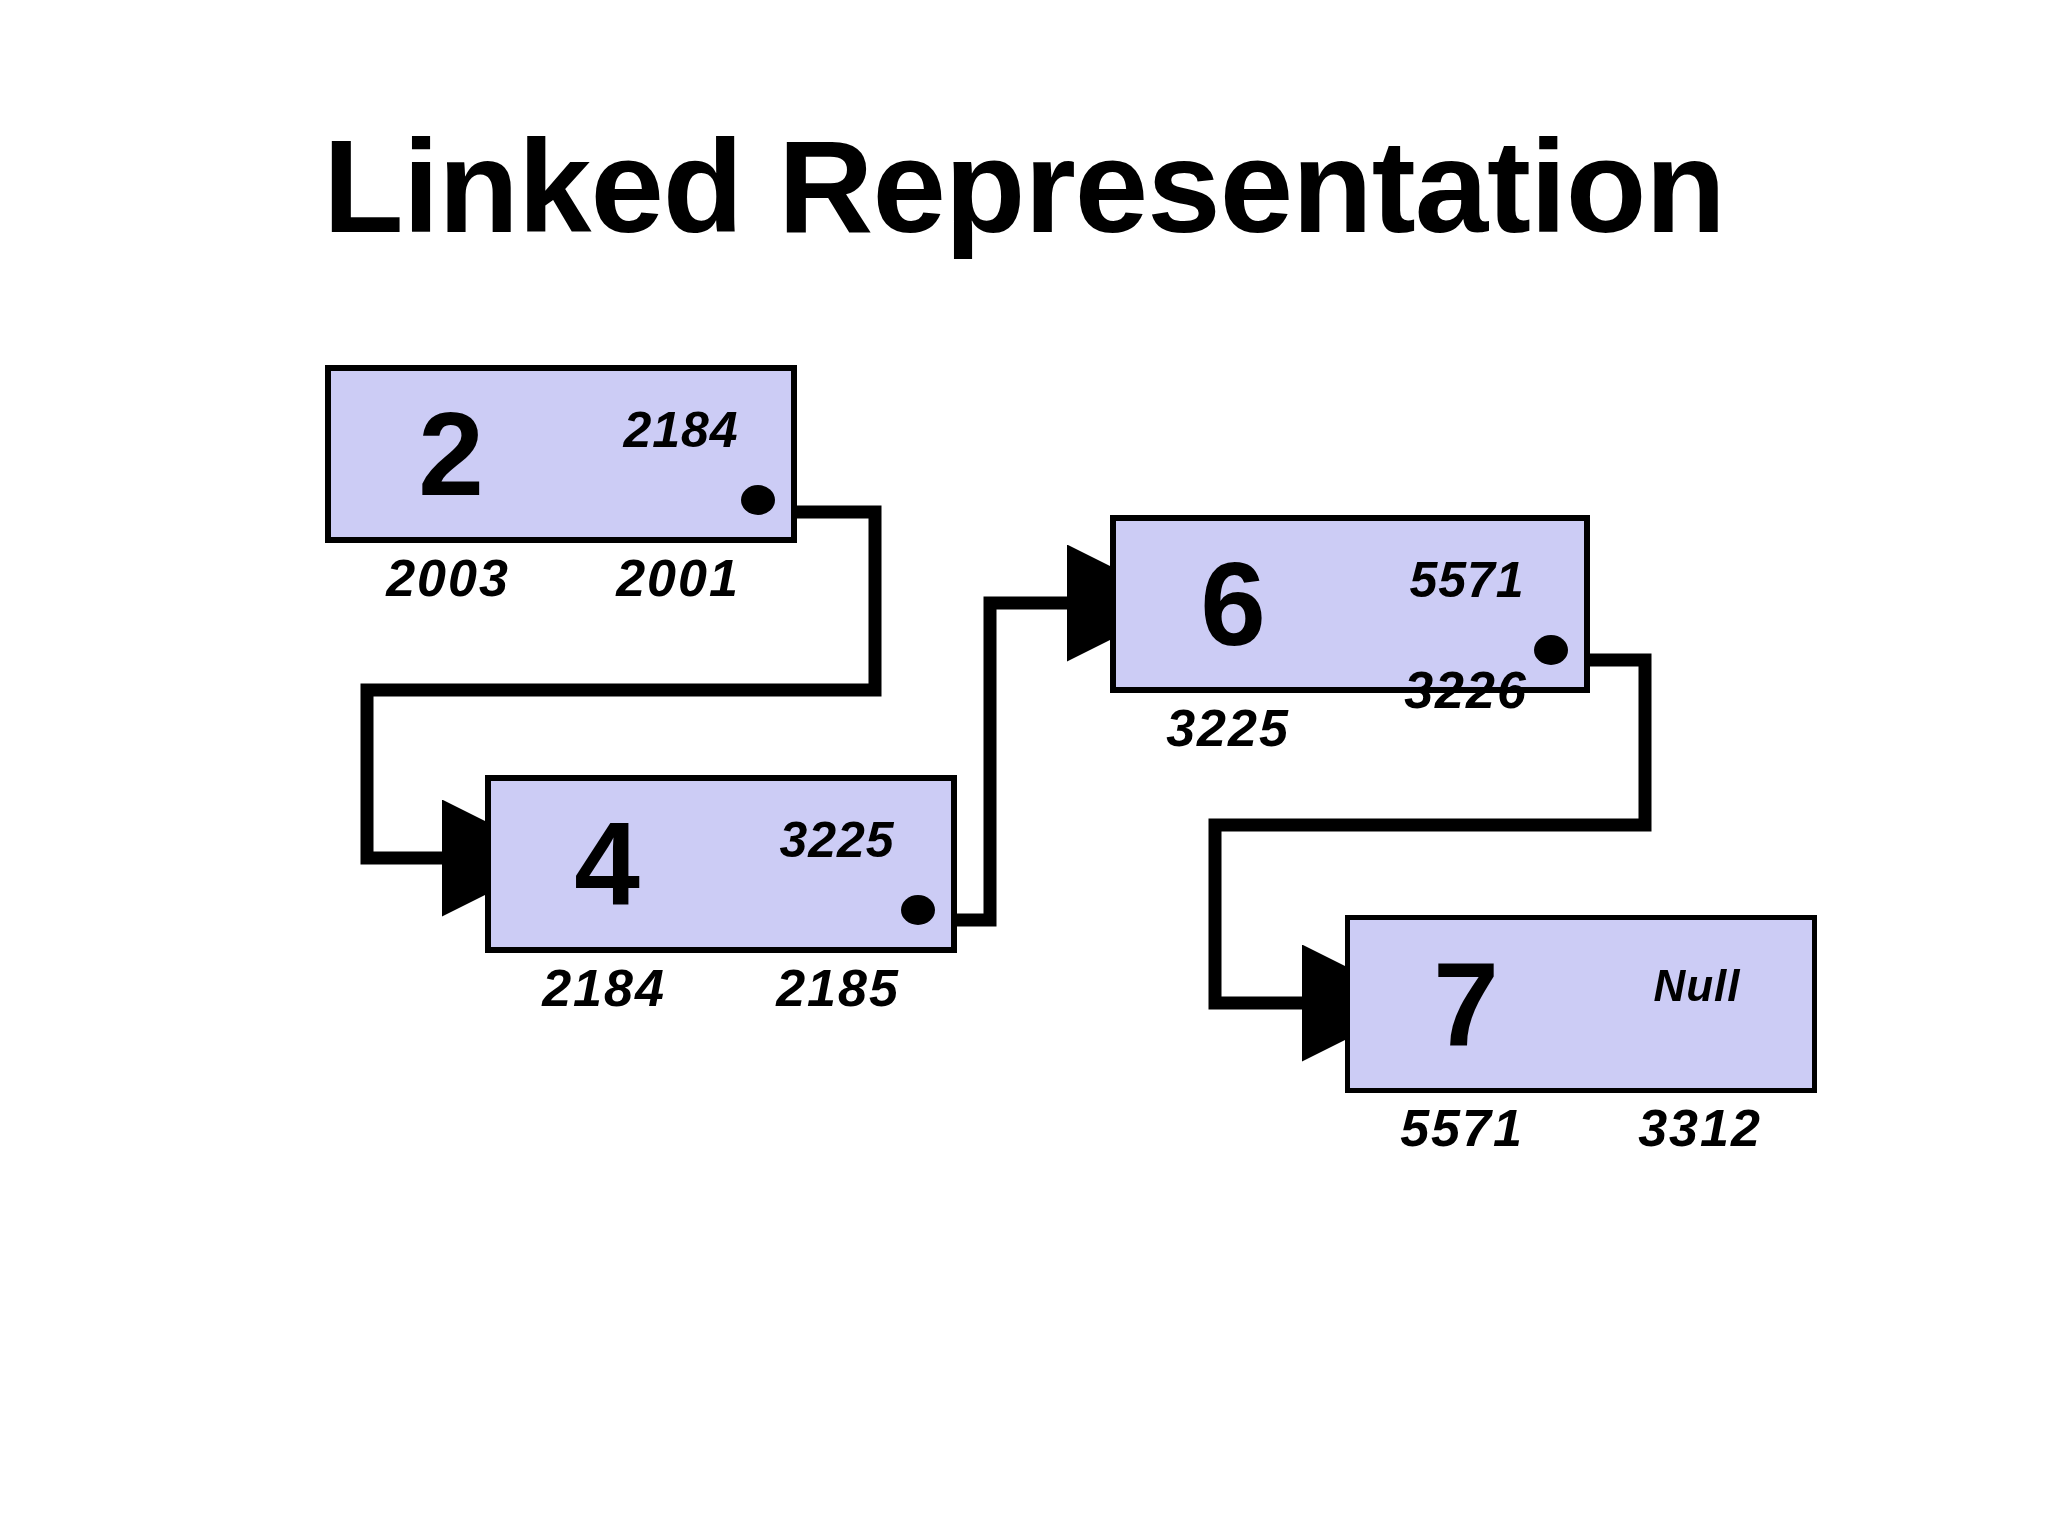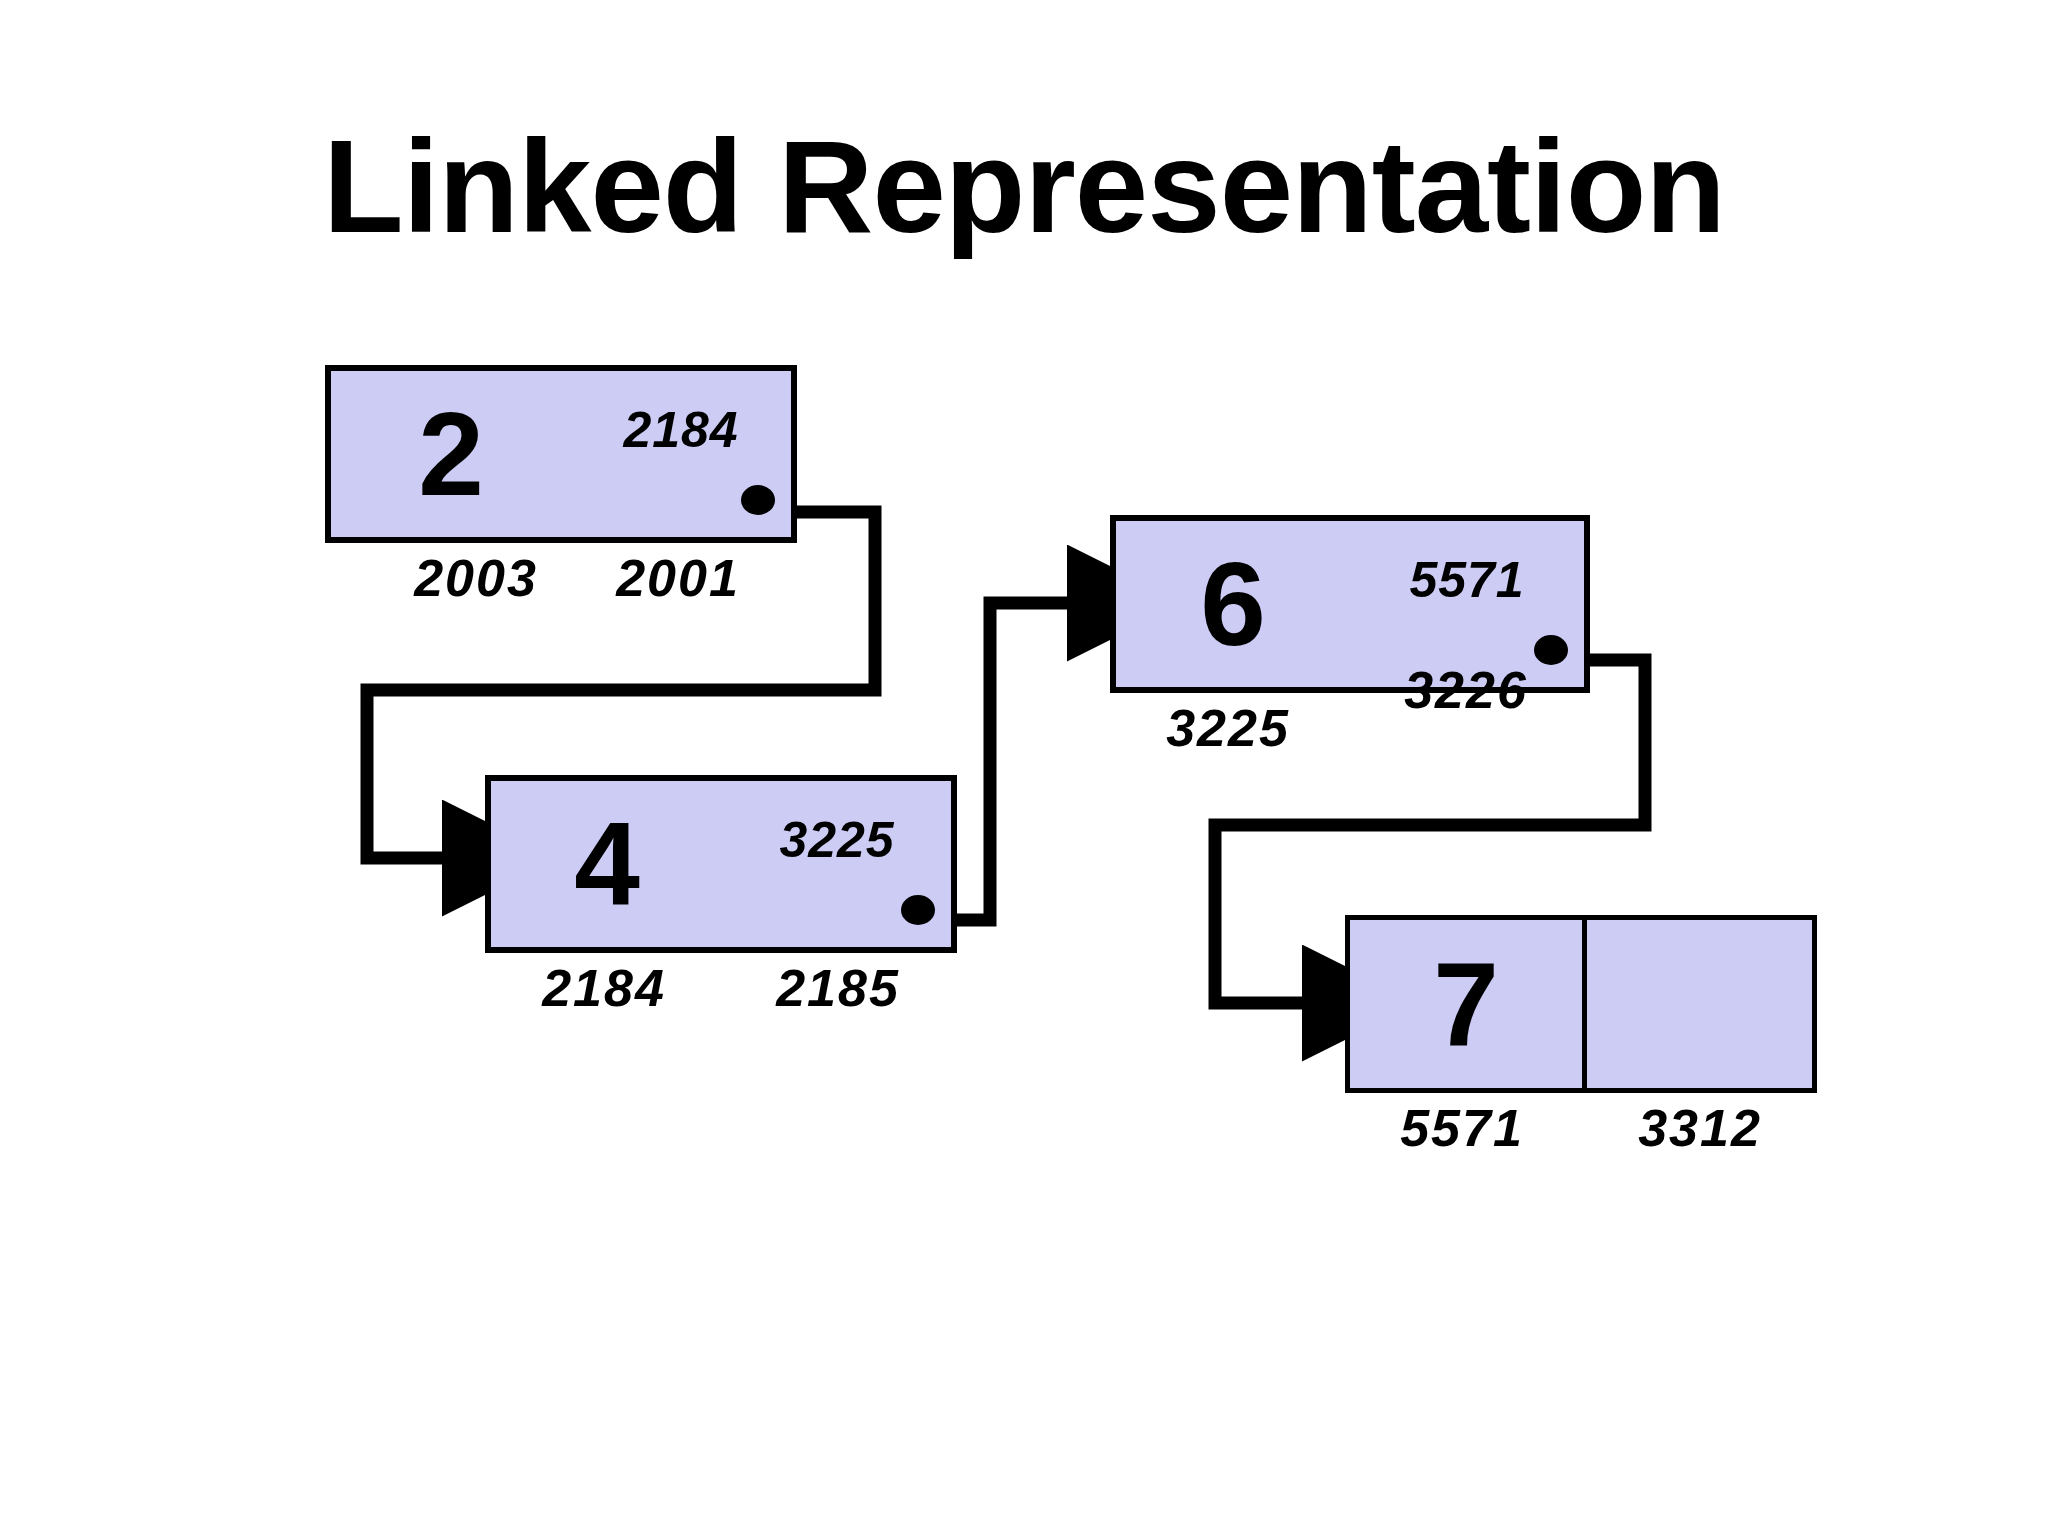--- a/index.html
+++ b/index.html
@@ -148,21 +148,21 @@
       <path d="M 1525,660 L 1645,660 L 1645,825 L 1215,825 L 1215,1003 L 1315,1003" fill="none" stroke="#000000" stroke-width="13" stroke-linecap="butt" stroke-linejoin="miter" marker-end="url(#arrowhead)"></path>
     </g>
   </svg>
 
   <div class="node" style="left:325px; top:365px; width:472px; height:178px;">
     <div class="cell data-cell" style="width:240px;">2</div>
     <div class="divider" style="left:240px;"></div>
     <div class="cell link-cell" style="width:220px;">2184</div>
     <div class="link-dot" style="right:16px; bottom:22px;"></div>
   </div>
-  <div class="addr" style="left:448px; top:552px;margin-left:28px;">2003</div>
+  <div class="addr" style="left:448px; top:552px;">2003</div>
   <div class="addr" style="left:678px; top:552px;">2001</div>
 
   <div class="node" style="left:485px; top:775px; width:472px; height:178px;">
     <div class="cell data-cell" style="width:232px;">4</div>
     <div class="divider" style="left:232px;"></div>
     <div class="cell link-cell" style="width:228px;">3225</div>
     <div class="link-dot" style="right:16px; bottom:22px;"></div>
   </div>
   <div class="addr" style="left:604px; top:962px;">2184</div>
   <div class="addr" style="left:838px; top:962px;">2185</div>
@@ -172,17 +172,18 @@
     <div class="divider" style="left:234px;"></div>
     <div class="cell link-cell" style="width:234px;">5571</div>
     <div class="link-dot" style="right:16px; bottom:22px;"></div>
   </div>
   <div class="addr" style="left:1228px; top:702px;">3225</div>
   <div class="addr" style="left:1466px; top:664px;">3226</div>
 
   <div class="node thin" style="left:1345px; top:915px; width:472px; height:178px;">
     <div class="cell data-cell" style="width:232px;">7</div>
     <div class="divider" style="left:232px; width:5px;"></div>
+    <div class="cell link-cell null-cell" style="width:230px;">Null</div>
   </div>
   <div class="addr" style="left:1462px; top:1102px;">5571</div>
   <div class="addr" style="left:1700px; top:1102px;">3312</div>
 
 </div>
 
 </body></html>

